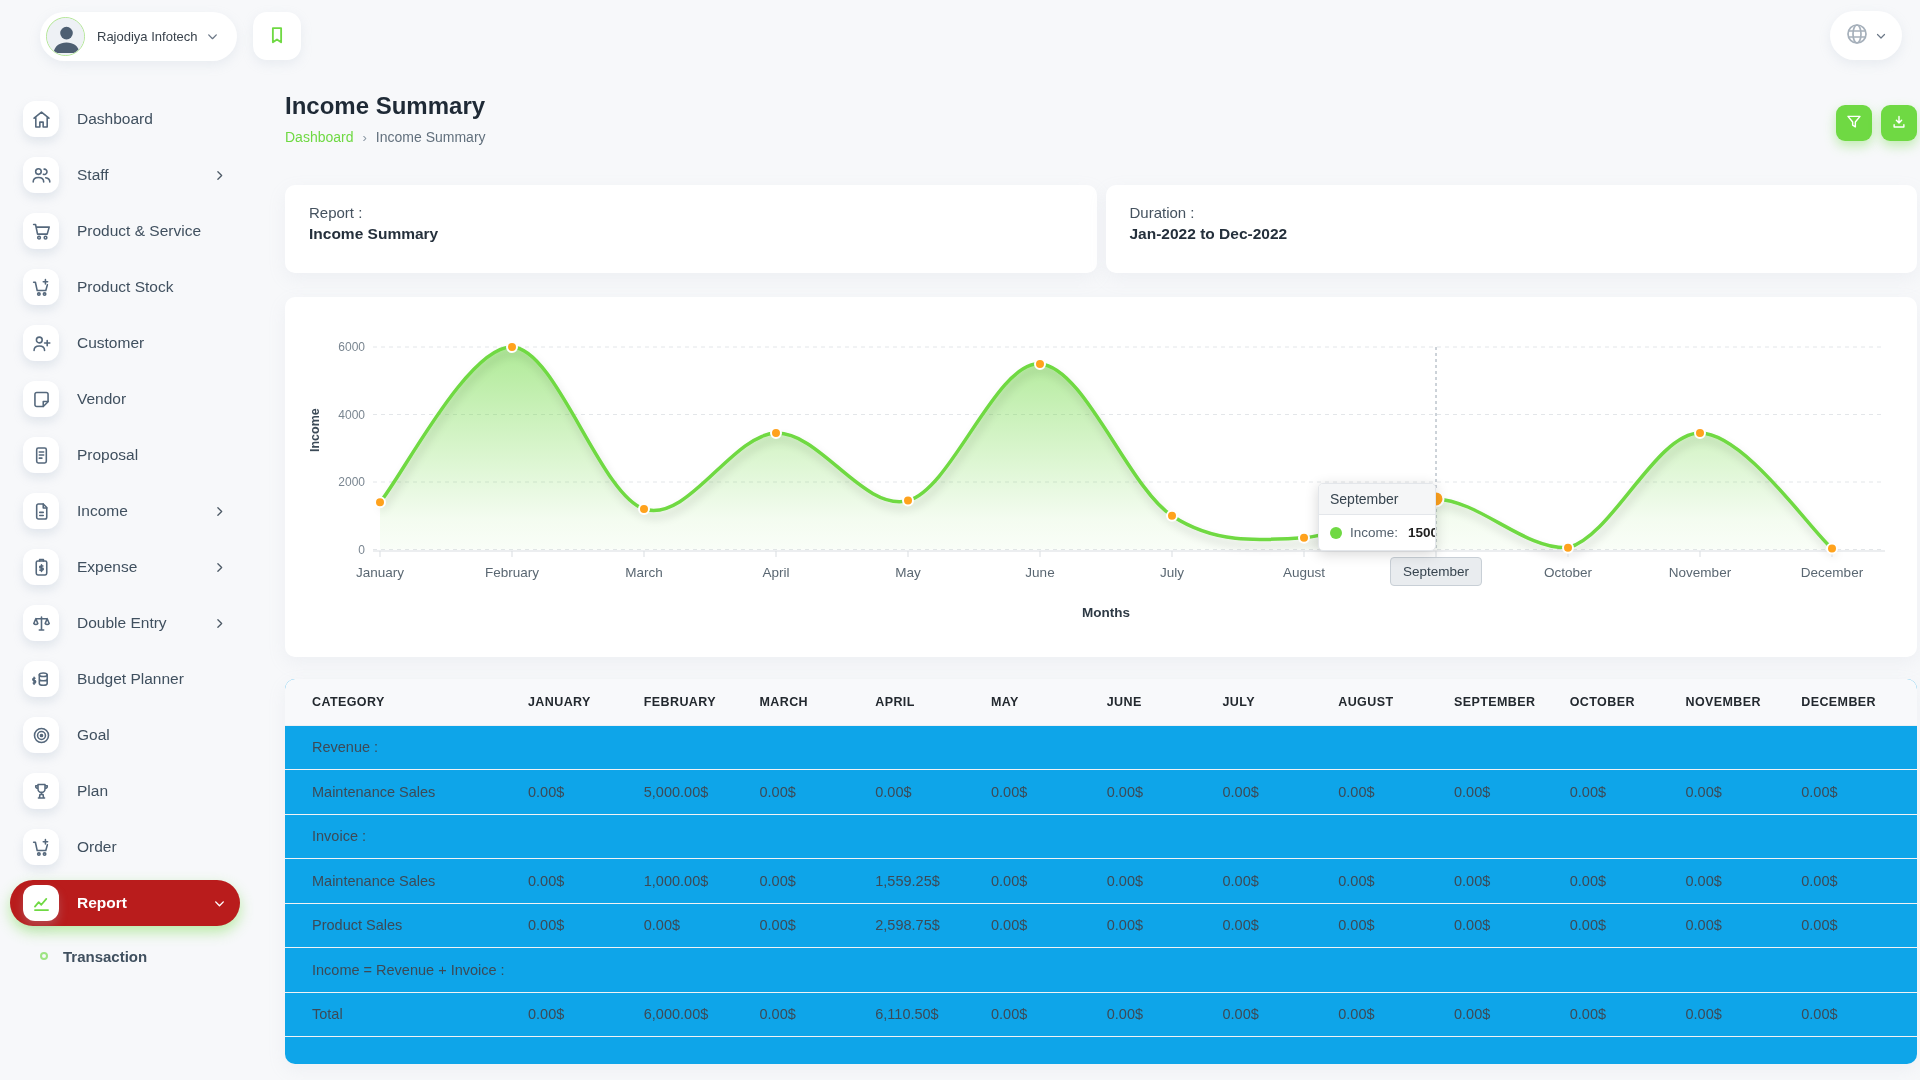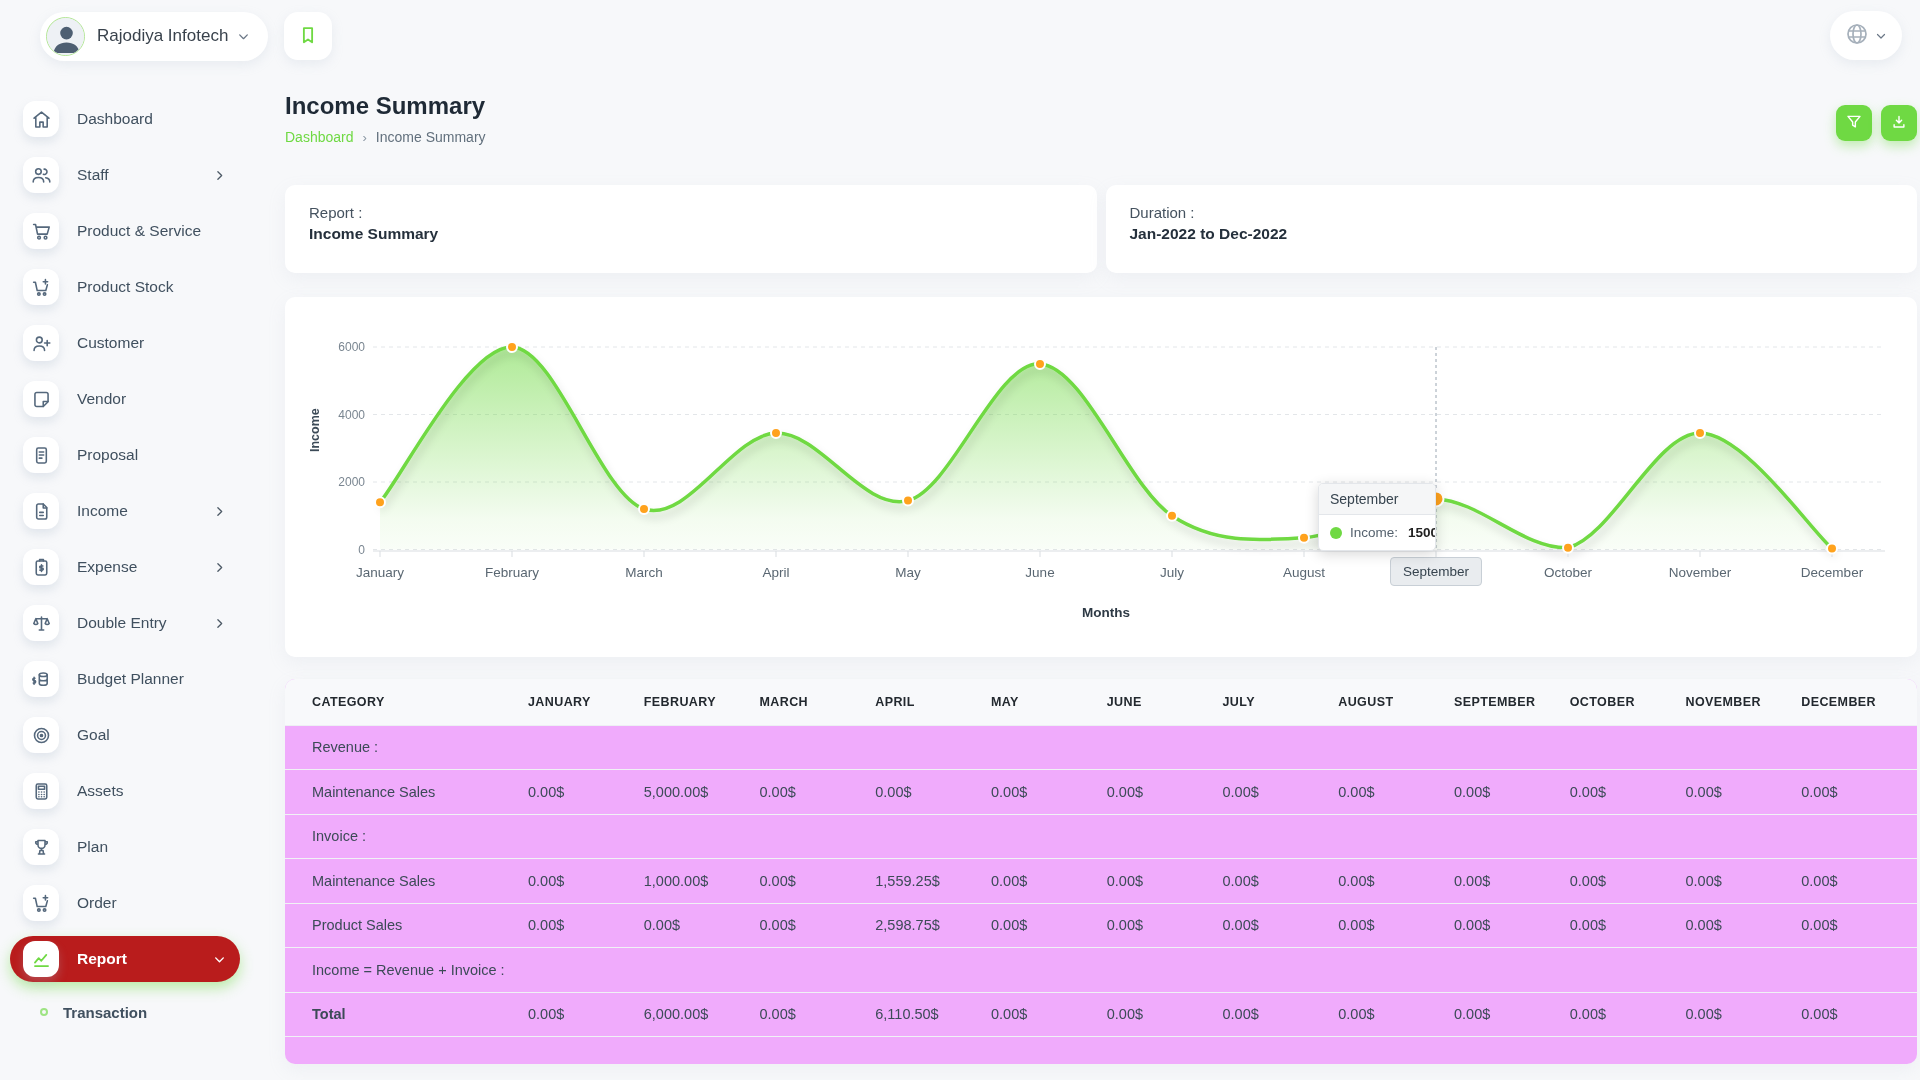--- a/index.html
+++ b/index.html
@@ -10,21 +10,21 @@
   .topbar { position:absolute; left:0; top:0; width:1920px; height:72px; display:flex; align-items:center; }
   .logo { width:255px; padding-left:26px; }
   .logo-main { font-size:27px; font-weight:800; letter-spacing:1px; color:#14304a; line-height:1; }
   .logo-main .go { color:#6fd943; }
   .logo-bar { height:4px; width:150px; background:linear-gradient(90deg,#6fd943,#4fae2a); border-radius:3px; margin-top:3px; }
   .logo-powered { font-size:7.5px; color:#6b7786; text-align:right; width:198px; margin-top:2px; letter-spacing:.3px;}
   .logo-powered b { color:#14304a; } .logo-powered .do { color:#6fd943; font-weight:700; }
   .company-pill { margin-left:40px; height:49px; background:#fff; border-radius:26px; display:flex; align-items:center;
     padding:5px 18px 5px 6px; box-shadow:0 4px 12px rgba(169,184,200,.18); cursor:pointer; }
   .avatar { width:39px; height:39px; border-radius:50%; border:1.5px solid #b4e796; overflow:hidden; background:#eef1f5; }
-  .company-name { margin-left:12px; font-size:17px; color:#39424c; }
+  .company-name { margin-left:12px; font-size:13px; color:#39424c; }
   .chev { display:inline-flex; margin-left:9px; color:#6b7786; }
   .icon-btn { width:48px; height:48px; background:#fff; border-radius:14px; display:flex; align-items:center; justify-content:center;
     box-shadow:0 4px 12px rgba(169,184,200,.18); cursor:pointer; margin-left:16px; border:none; }
   .lang-pill { position:absolute; right:18px; top:11px; height:49px; width:72px; background:#fff; border-radius:25px;
     display:flex; align-items:center; justify-content:center; gap:6px; box-shadow:0 4px 12px rgba(169,184,200,.18); cursor:pointer; }
 
   
   .sidebar { position:absolute; left:0; top:72px; width:255px; bottom:0; padding-top:24px; overflow:hidden; }
   .side-item { height:46px; margin:0 15px 10px 10px; padding-left:13px; padding-right:14px; display:flex; align-items:center;
     border-radius:23px; cursor:pointer; }
@@ -59,27 +59,27 @@
   .chart-svg { position:absolute; left:10px; top:30px; }
   .apex-tooltip { position:absolute; left:1033px; top:186px; width:118px; background:#fff; border:1px solid #e3e6ea; border-radius:5px;
     box-shadow:0 3px 14px rgba(0,0,0,.16); z-index:5; overflow:hidden; }
   .apex-tooltip .tt-title { background:#f5f6f7; border-bottom:1px solid #e3e6ea; padding:7px 11px; font-size:14px; color:#37444f; }
   .apex-tooltip .tt-body { padding:10px 11px; display:flex; align-items:center; gap:8px; font-size:13.5px; color:#55626e; }
   .apex-tooltip .tt-dot { width:12px; height:12px; border-radius:50%; background:#6fd943; flex:none; }
   .apex-tooltip .tt-val { font-weight:700; color:#222; margin-left:2px; }
   .xaxis-box { position:absolute; left:1105px; top:260px; width:92px; height:29px; background:#e9ecef; border:1px solid #c8cfd6;
     border-radius:4px; display:flex; align-items:center; justify-content:center; font-size:13.5px; color:#37444f; z-index:4; }
 
-  .table-card { margin-top:22px; height:385px; background:#f0abfc; border-radius:10px; box-shadow:0 6px 18px rgba(169,184,200,.12); overflow:hidden; }
+  .table-card { margin-top:22px; height:385px; background:#0ea5e9; border-radius:10px; box-shadow:0 6px 18px rgba(169,184,200,.12); overflow:hidden; }
   table.report { width:100%; border-collapse:collapse; table-layout:fixed; }
   table.report th { background:#f8f9fb; height:46px; text-align:left; font-size:12.5px; letter-spacing:.4px; color:#23292f;
     font-weight:700; border-bottom:1px solid #edf0f3; }
   table.report td { height:44.5px; font-size:14.5px; color:#3c4a57; border-bottom:1px solid #f0f2f5; }
   table.report th:first-child, table.report td:first-child { padding-left:27px; }
-  td.total-label { font-weight:700; color:#1f2a36; font-size:15px; }
+  td.total-label { font-weight:400; color:#1f2a36; font-size:15px; }
 </style>
 </head>
 <body>
 
 <div class="topbar">
   <div class="company-pill">
     <span class="avatar">
       <svg viewBox="0 0 40 40" width="39" height="39">
           <circle cx="20" cy="20" r="20" fill="#eef1f5"></circle>
           <circle cx="20" cy="15.5" r="6.5" fill="#4e5f72"></circle>
@@ -240,30 +240,20 @@
     </div>
     <div class="side-item">
       <span class="side-ic">
         <svg width="21" height="21" viewBox="0 0 24 24" fill="none" stroke="#55687c" stroke-width="1.8" stroke-linecap="round" stroke-linejoin="round">
           <circle cx="12" cy="12" r="8"></circle>
           <circle cx="12" cy="12" r="4.5"></circle>
           <circle cx="12" cy="12" r="1.2" fill="#55687c"></circle>
         </svg>
       </span>
            <span class="side-lb">Goal</span>
-    </div>
-    <div class="side-item">
-      <span class="side-ic">
-        <svg width="21" height="21" viewBox="0 0 24 24" fill="none" stroke="#55687c" stroke-width="1.8" stroke-linecap="round" stroke-linejoin="round">
-          <rect x="6" y="3.5" width="12" height="17" rx="1.8"></rect>
-          <rect x="8.5" y="6" width="7" height="3.4"></rect>
-          <path d="M9 12.5h.1M12 12.5h.1M15 12.5h.1M9 15.5h.1M12 15.5h.1M15 15.5h.1M9 18h.1M12 18h.1M15 18h.1"></path>
-        </svg>
-      </span>
-           <span class="side-lb">Assets</span>
     </div>
     <div class="side-item">
       <span class="side-ic">
         <svg width="21" height="21" viewBox="0 0 24 24" fill="none" stroke="#55687c" stroke-width="1.8" stroke-linecap="round" stroke-linejoin="round">
           <path d="M8 4h8v5a4 4 0 0 1-8 0zM8 5.5H5.4a2.6 2.6 0 0 0 2.7 3.1M16 5.5h2.6a2.6 2.6 0 0 1-2.7 3.1M12 13v2.5M10.2 15.5h3.6l.6 4H9.6zM8.5 19.5h7"></path>
         </svg>
       </span>
            <span class="side-lb">Plan</span>
     </div>
     <div class="side-item">

